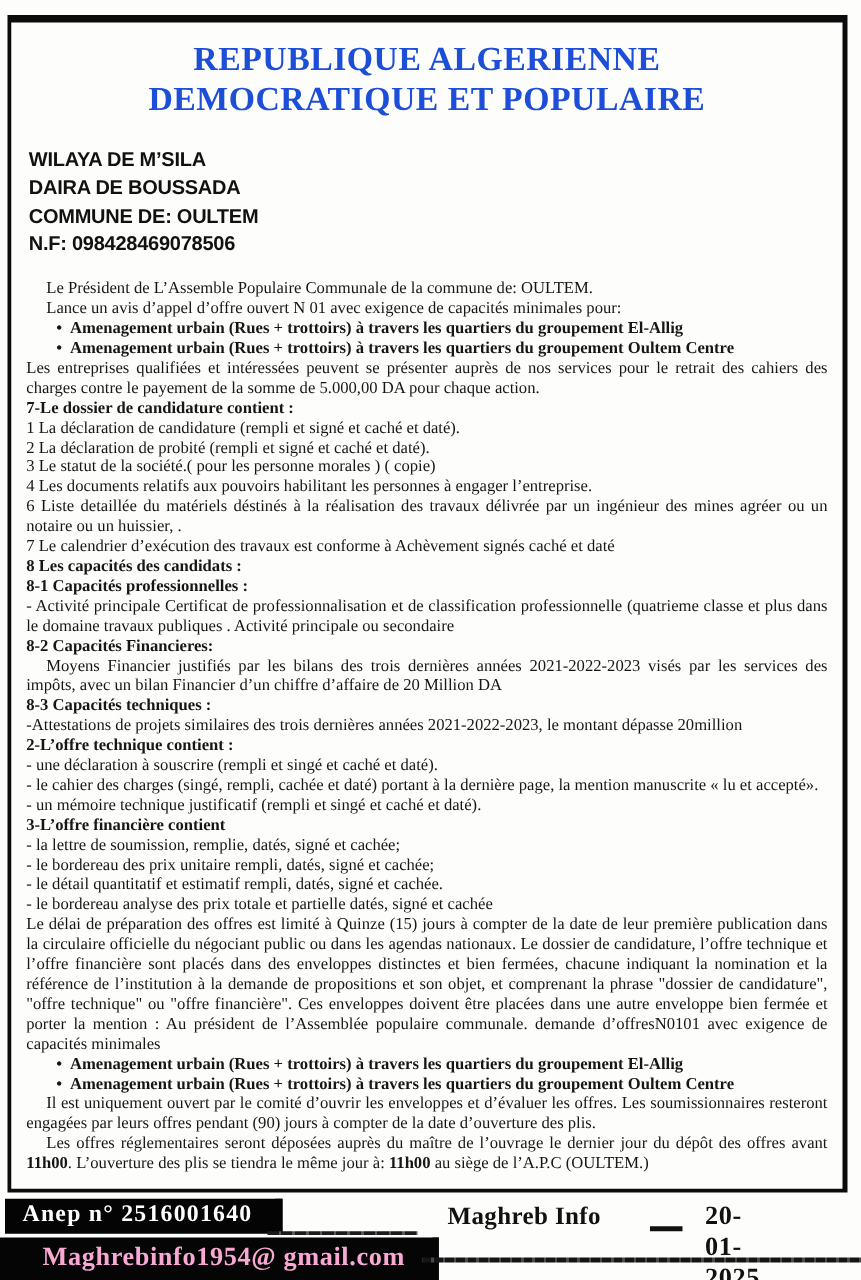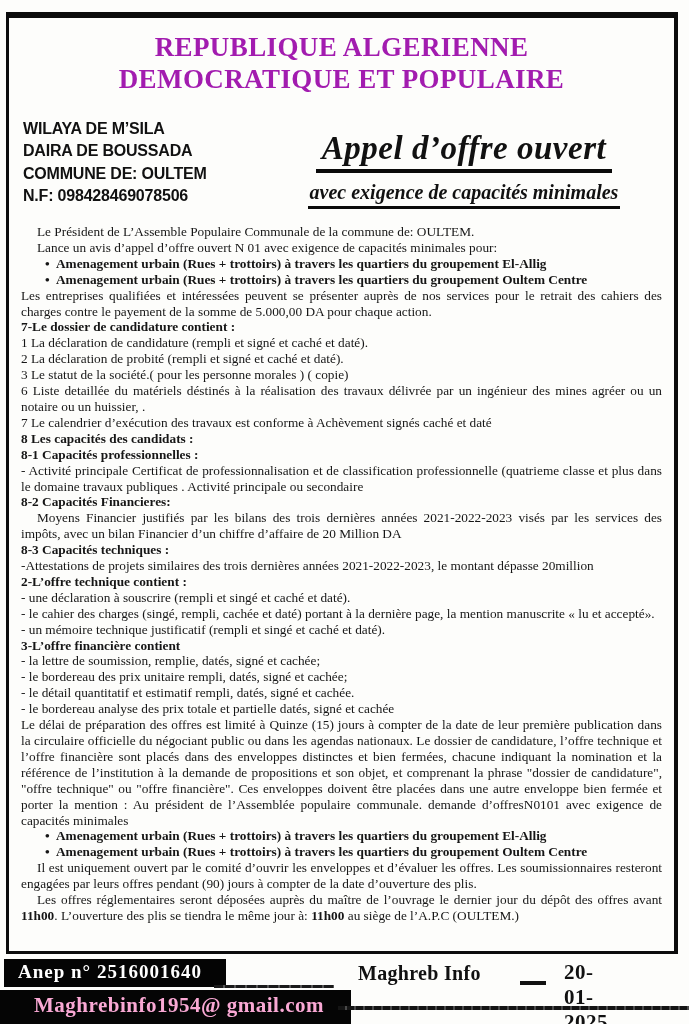--- a/index.html
+++ b/index.html
@@ -27,21 +27,21 @@
     background:#fdfdfb;
   }
   
   .main-title{
     margin:6px 18px 0 18px;
     text-align:center;
     font-weight:bold;
     font-size:27px;
     line-height:1.18;
     letter-spacing:.4px;
-    color:#a21caf;
+    color:#1d4ed8;
   }
   .issuer-row{
     display:flex;
     justify-content:space-between;
     align-items:flex-start;
     margin-top:22px;
     padding:0 2px;
   }
   .issuer-block{
     font-family:"Liberation Sans", sans-serif;
@@ -152,37 +152,34 @@
   <div class="notice-frame">
 
     <div class="main-title">REPUBLIQUE ALGERIENNE DEMOCRATIQUE ET POPULAIRE</div>
 
     <div class="issuer-row">
       <div class="issuer-block">
         <div>WILAYA DE M’SILA</div>
         <div>DAIRA DE BOUSSADA</div>
         <div>COMMUNE DE: OULTEM</div>
         <div>N.F: 098428469078506</div>
-      </div>
-      <div class="offer-title-block">
-        <span class="offer-title">Appel d’offre ouvert</span><br>
-        <span class="offer-subtitle">avec exigence de capacités minimales</span>
       </div>
     </div>
 
     <div class="notice-body">
         <div class="line left indent"><span>Le Président de L’Assemble Populaire Communale de la commune de: OULTEM.</span></div>
         <div class="line left indent"><span>Lance un avis d’appel d’offre ouvert N 01 avec exigence de capacités minimales  pour:</span></div>
         <div class="line bullet"><span class="bullet-glyph">• </span><span>Amenagement urbain (Rues + trottoirs) à travers les quartiers du groupement El-Allig</span></div>
         <div class="line bullet"><span class="bullet-glyph">• </span><span>Amenagement urbain (Rues + trottoirs) à travers les quartiers du groupement Oultem Centre</span></div>
         <div class="line"><span>Les entreprises qualifiées et intéressées peuvent se présenter auprès de nos services pour le retrait des  cahiers des charges contre le payement de la somme de 5.000,00 DA pour chaque action.</span></div>
         <div class="line left bold"><span>7-Le dossier de candidature contient :</span></div>
         <div class="line left"><span>1 La déclaration de candidature (rempli et signé et  caché et daté).</span></div>
         <div class="line left"><span>2 La déclaration de probité (rempli et signé et  caché et daté).</span></div>
         <div class="line left"><span>3 Le statut de la société.( pour les personne morales ) ( copie)</span></div>
+        <div class="line left"><span>4 Les documents relatifs aux pouvoirs habilitant les personnes à engager l’entreprise.</span></div>
         <div class="line"><span>6 Liste detaillée du matériels déstinés à la réalisation des travaux délivrée par un ingénieur des mines    agréer  ou  un  notaire  ou  un huissier,   .</span></div>
         <div class="line left"><span>7 Le calendrier  d’exécution des travaux est conforme à  Achèvement signés caché et daté</span></div>
         <div class="line left bold"><span>8 Les capacités des candidats :</span></div>
         <div class="line left bold"><span>8-1 Capacités professionnelles :</span></div>
         <div class="line"><span>- Activité principale Certificat de professionnalisation et de classification professionnelle (quatrieme classe et plus dans le domaine travaux publiques . Activité principale ou secondaire</span></div>
         <div class="line left bold"><span>8-2 Capacités Financieres:</span></div>
         <div class="line indent"><span>Moyens Financier justifiés par les bilans des trois  dernières années 2021-2022-2023 visés par les services des impôts, avec un bilan   Financier  d’un chiffre d’affaire de 20 Million DA</span></div>
         <div class="line left bold"><span>8-3 Capacités techniques :</span></div>
         <div class="line left"><span>-Attestations  de projets similaires des trois dernières années 2021-2022-2023, le montant dépasse 20million</span></div>
         <div class="line left bold"><span>2-L’offre technique contient :</span></div>

